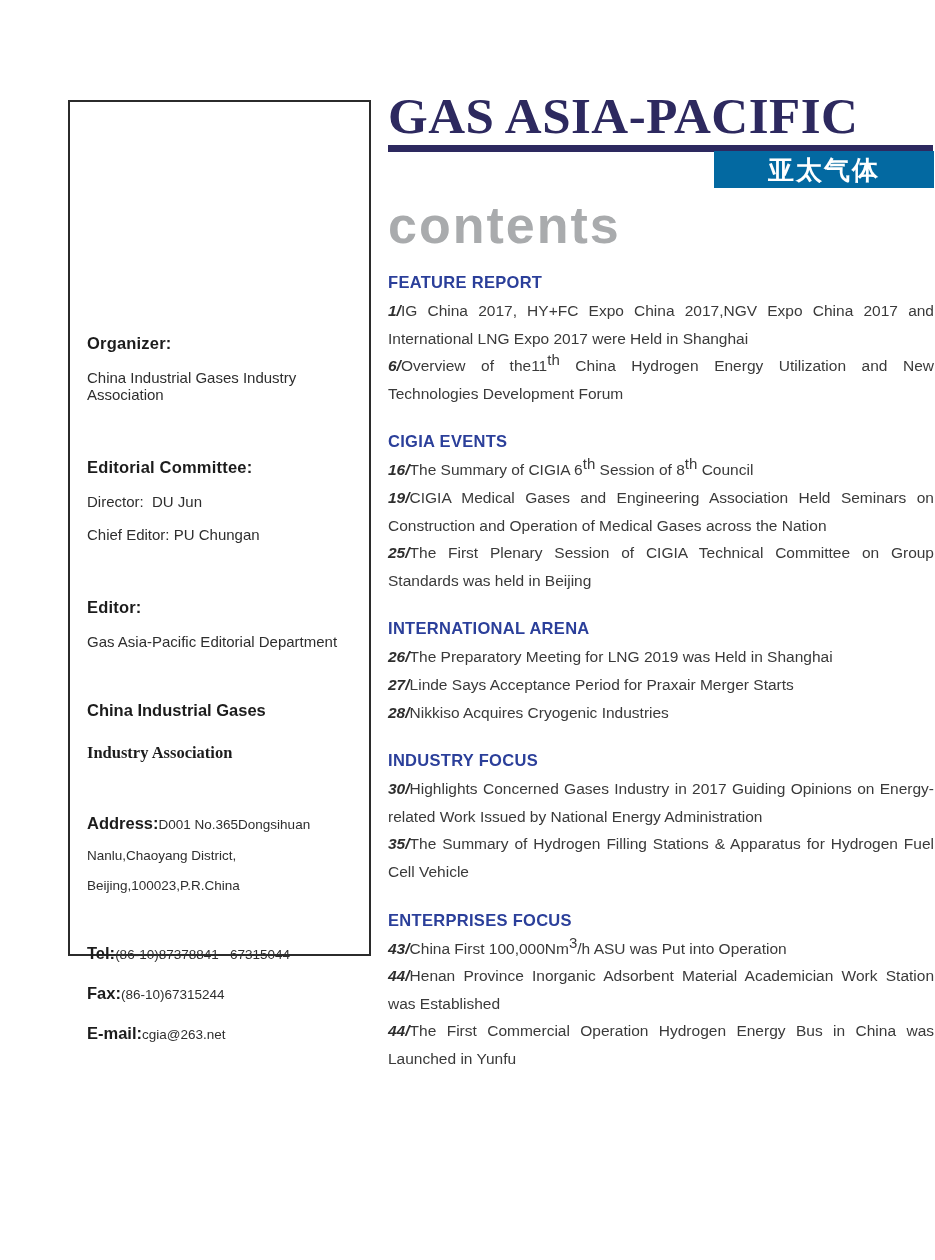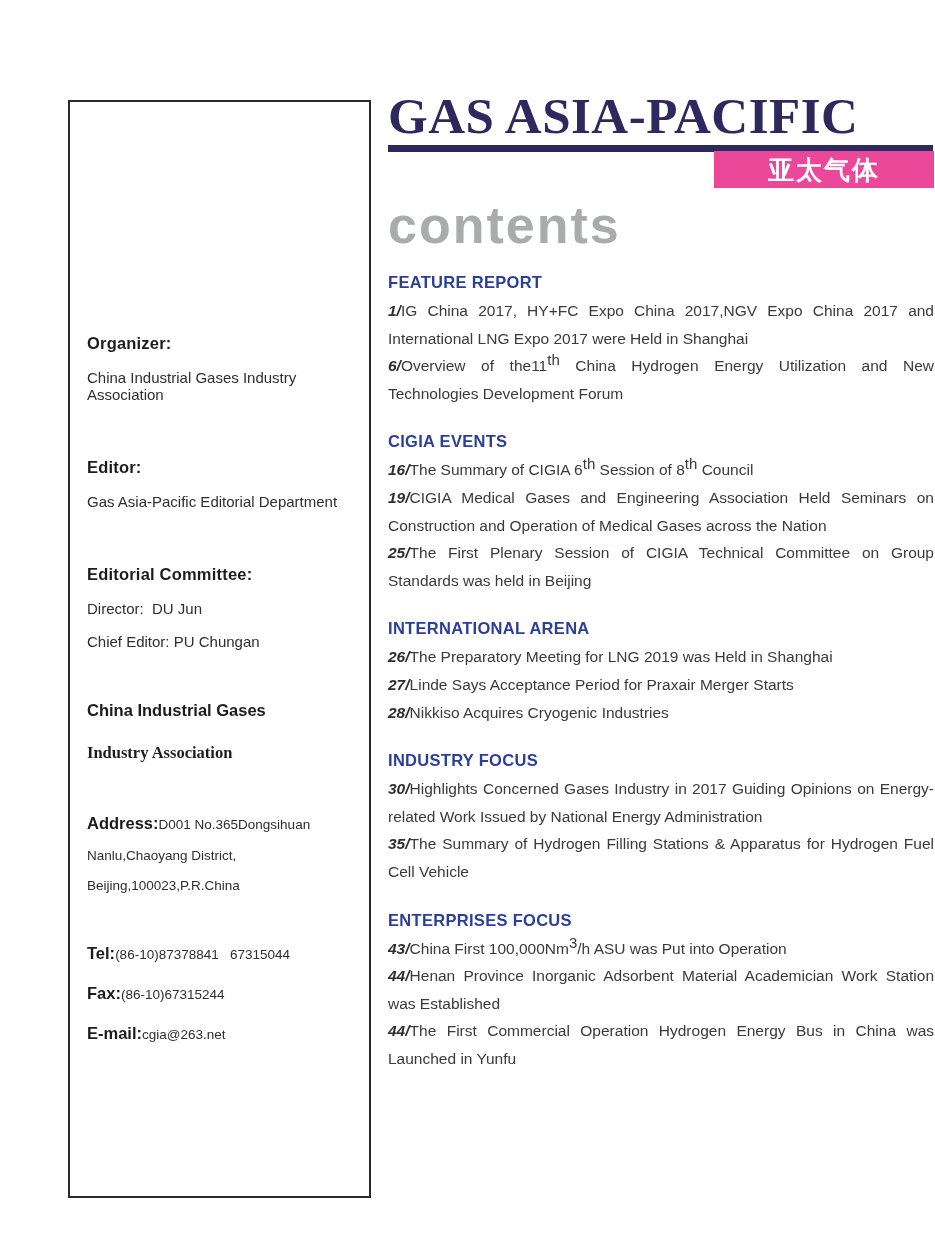--- a/index.html
+++ b/index.html
@@ -9,21 +9,21 @@
     position: relative;
     font-family: "Liberation Sans", "DejaVu Sans", sans-serif;
     color: #3a3a3a;
     overflow: hidden;
   }
 
   
   .sidebar-box {
     position: absolute;
     left: 68px; top: 100px;
-    width: 303px; height: 1098px;
+    width: 303px; height: 856px;
     border: 2px solid #2b2b2b;
     background: #ffffff;
     padding: 232px 26px 0 17px;
   }
   .sb-label {
     font-weight: bold;
     font-size: 16.5px;
     color: #1c1c1c;
     letter-spacing: 0.2px;
   }
@@ -67,21 +67,21 @@
     letter-spacing: 0.5px;
     white-space: nowrap;
   }
   .masthead-rule {
     width: 545px; height: 7px;
     background: #2d295f;
     margin-top: 1px;
   }
   .cn-box {
     width: 220px; height: 37px;
-    background: #ec4899;
+    background: #0369a1;
     margin: -1px 0 0 auto;
     display: flex; align-items: center; justify-content: center;
   }
   .cn-title {
     color: #ffffff;
     font-weight: bold;
     font-size: 26px;
     letter-spacing: 2px;
     line-height: 1;
   }
@@ -125,28 +125,28 @@
 <body>
 
 <div class="sidebar-box">
 
   <div>
     <div class="sb-label">Organizer:</div>
     <div class="sb-value">China Industrial Gases Industry Association</div>
   </div>
 
   <div class="sb-gap">
-    <div class="sb-label">Editor:</div>
-    <div class="sb-value">Gas Asia-Pacific Editorial Department</div>
-  </div>
-
-  <div class="sb-gap">
     <div class="sb-label">Editorial Committee:</div>
     <div class="sb-value">Director:  DU Jun</div>
     <div class="sb-value">Chief Editor: PU Chungan</div>
+  </div>
+
+  <div class="sb-gap">
+    <div class="sb-label">Editor:</div>
+    <div class="sb-value">Gas Asia-Pacific Editorial Department</div>
   </div>
 
   <div class="sb-gap-lg">
     <div class="assoc-line">China Industrial Gases</div>
     <div class="assoc-line">Industry Association</div>
   </div>
 
   <div class="sb-gap-lg">
     <div>
       <span class="inline-block-label">Address:</span><span class="inline-value">D001 No.365Dongsihuan</span>

